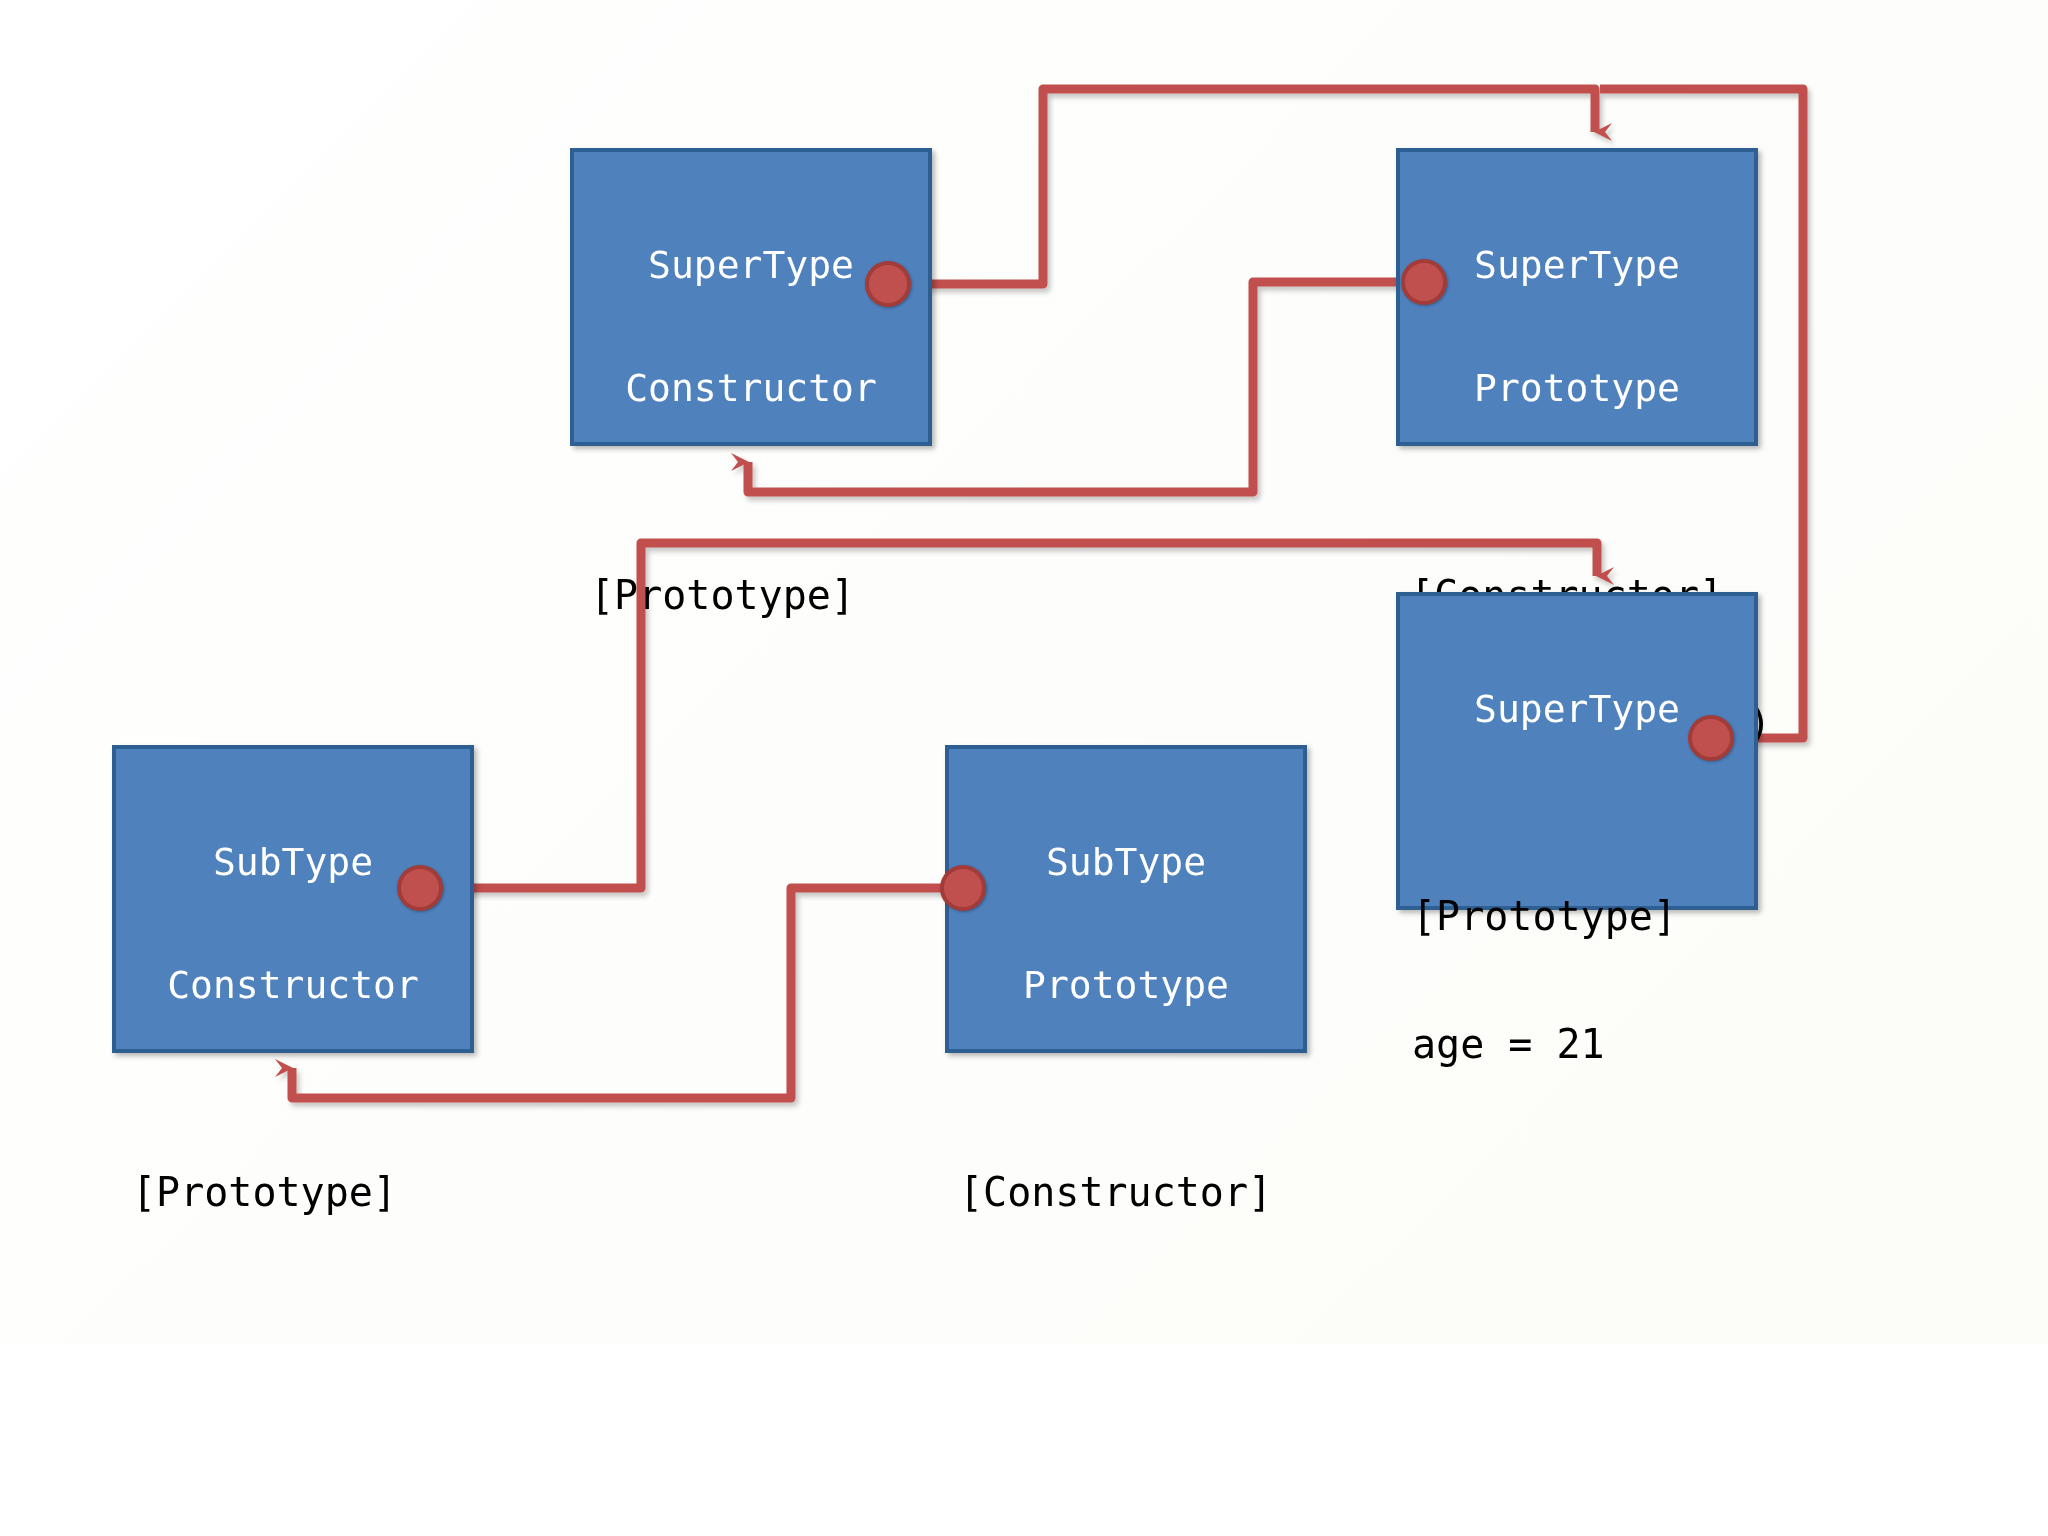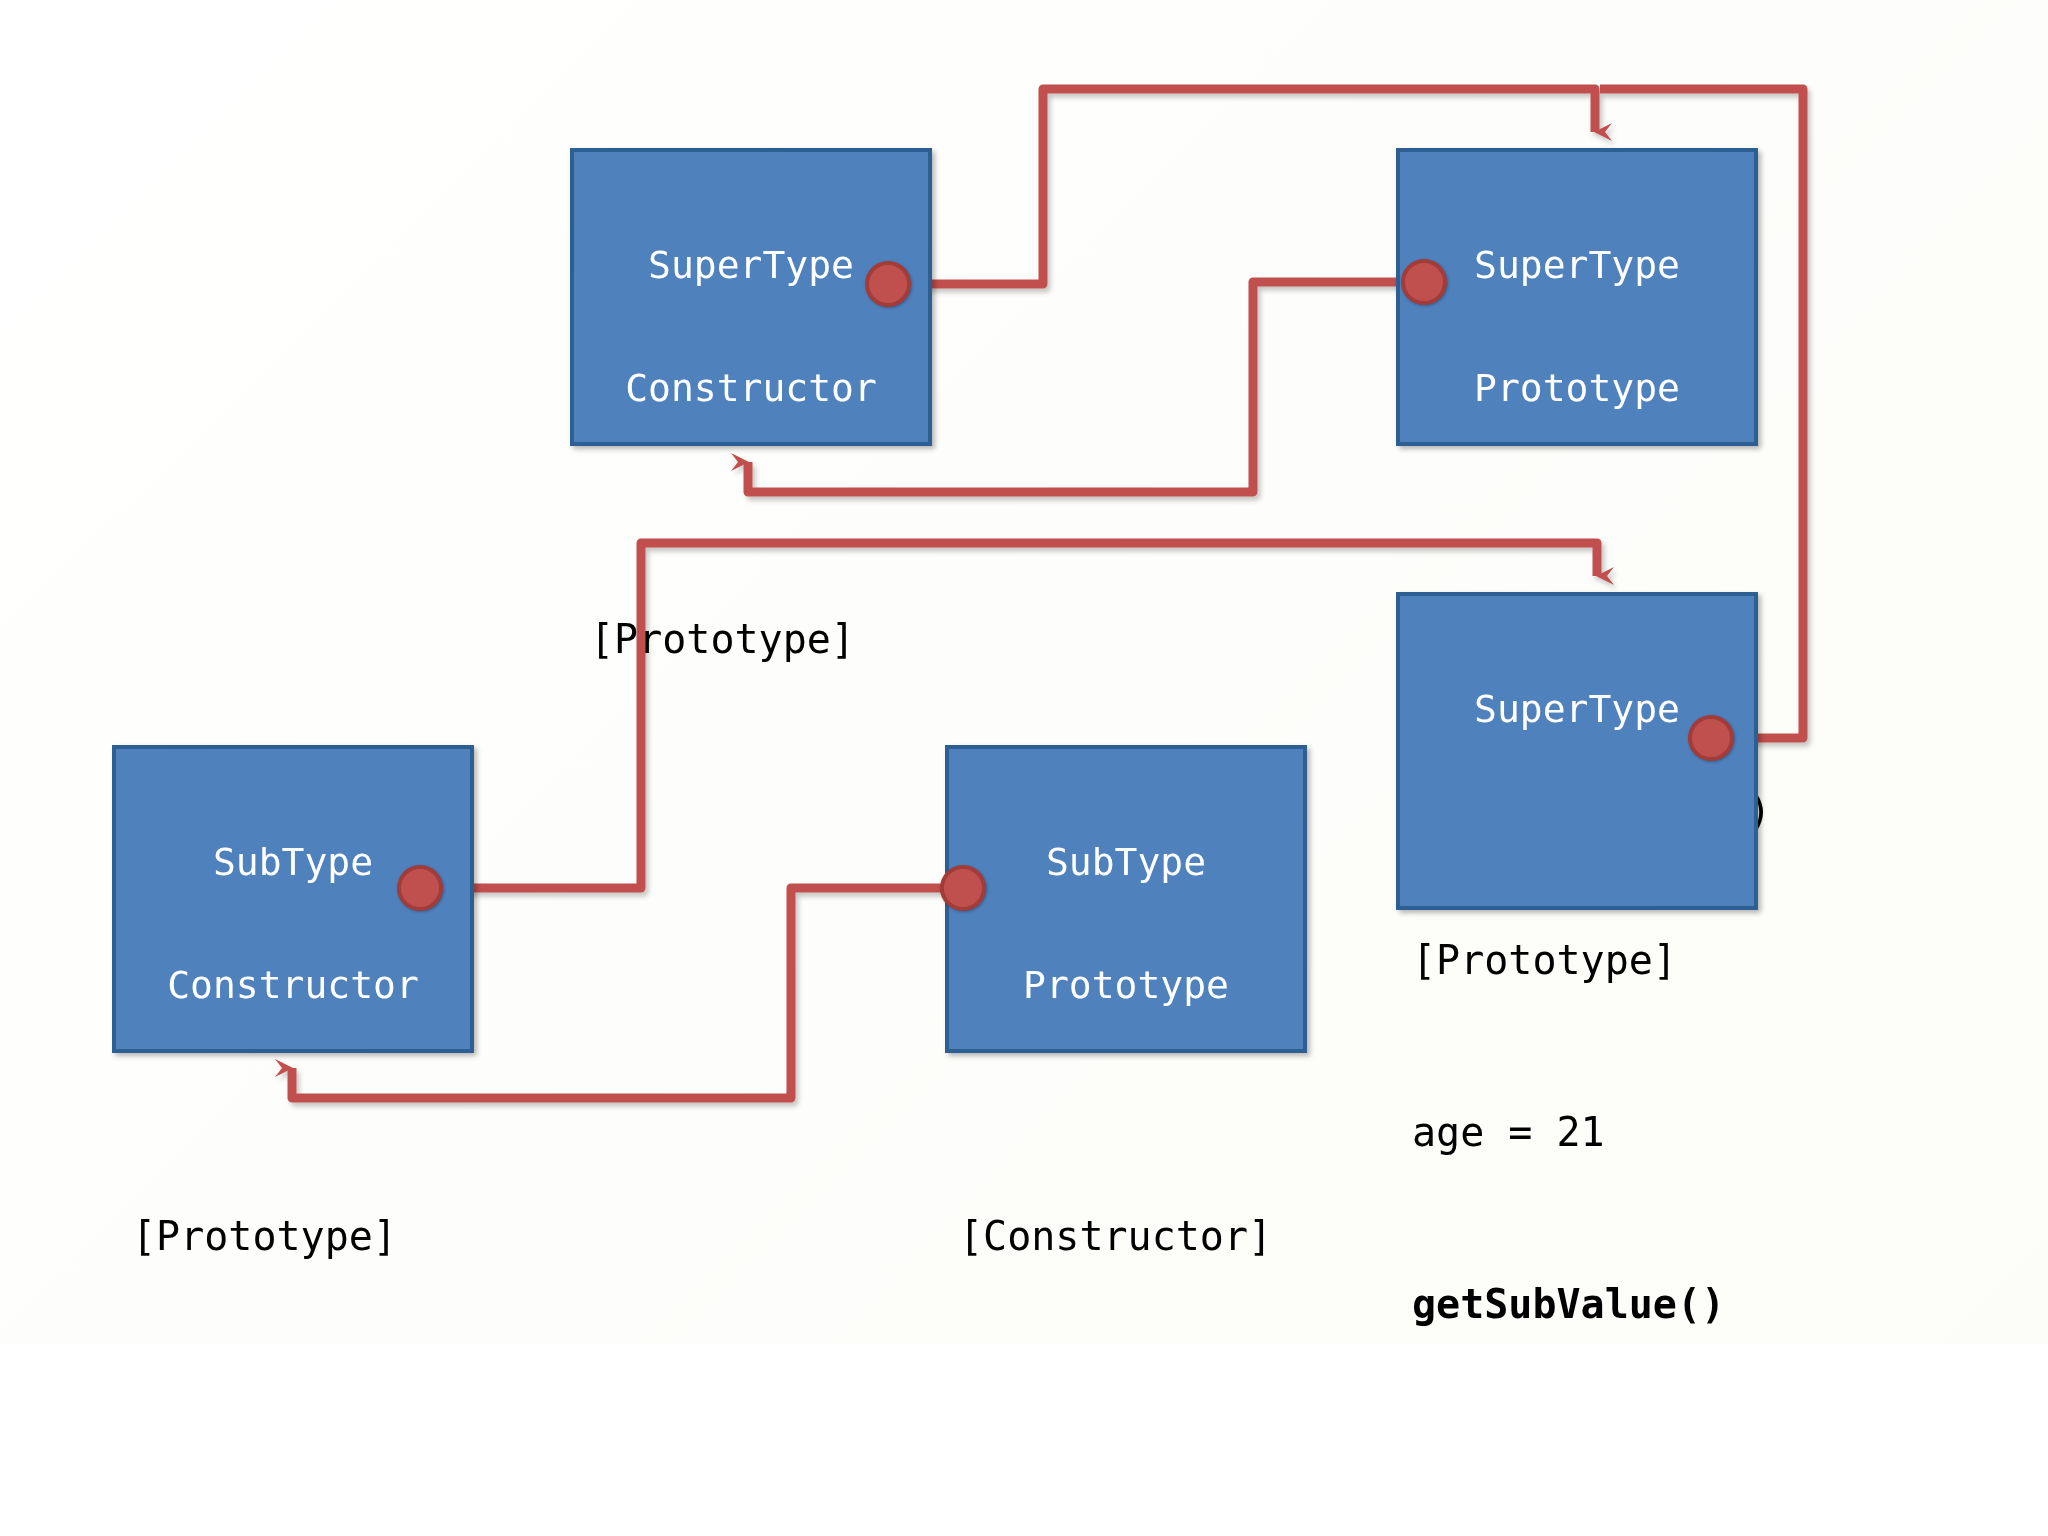--- a/index.html
+++ b/index.html
@@ -59,21 +59,20 @@
     padding-left: 16px;
     color: #000000;
     font-size: 40px;
     line-height: 1.0;
     text-align: left;
     white-space: pre;
   }
   .node-props .p-line {
     display: block;
     padding: 3px 0 5px 0;
-    margin-top: 44px;
   }
   .node-props .p-line.bold {
     font-weight: bold;
   }
   .port-dot {
     position: absolute;
     width: 38px;
     height: 38px;
     border-radius: 50%;
     background: #C0504D;
@@ -138,21 +137,20 @@
   </div>
   <div class="port-dot" style="left:1424px; top:282px;"></div>
 
   <div class="node-box" style="left:1396px; top:592px; width:362px; height:318px;">
     <div class="node-title">
       <span class="t-line">SuperType</span>
     </div>
     <div class="node-props" style="padding-left:12px;">
       <span class="p-line">[Prototype]</span>
       <span class="p-line">age = 21</span>
-      <span class="p-line bold">getSubValue()</span>
     </div>
   </div>
   <div class="port-dot" style="left:1711px; top:738px;"></div>
 
   <div class="node-box" style="left:112px; top:745px; width:362px; height:308px;">
     <div class="node-title">
       <span class="t-line">SubType</span>
       <span class="t-line">Constructor</span>
     </div>
     <div class="node-props">

